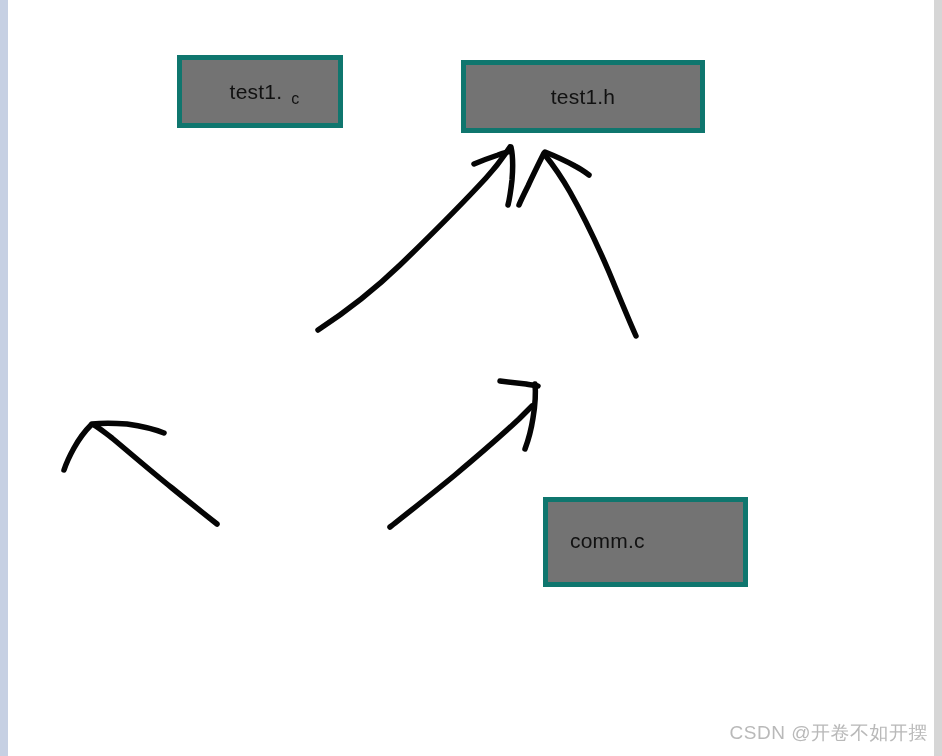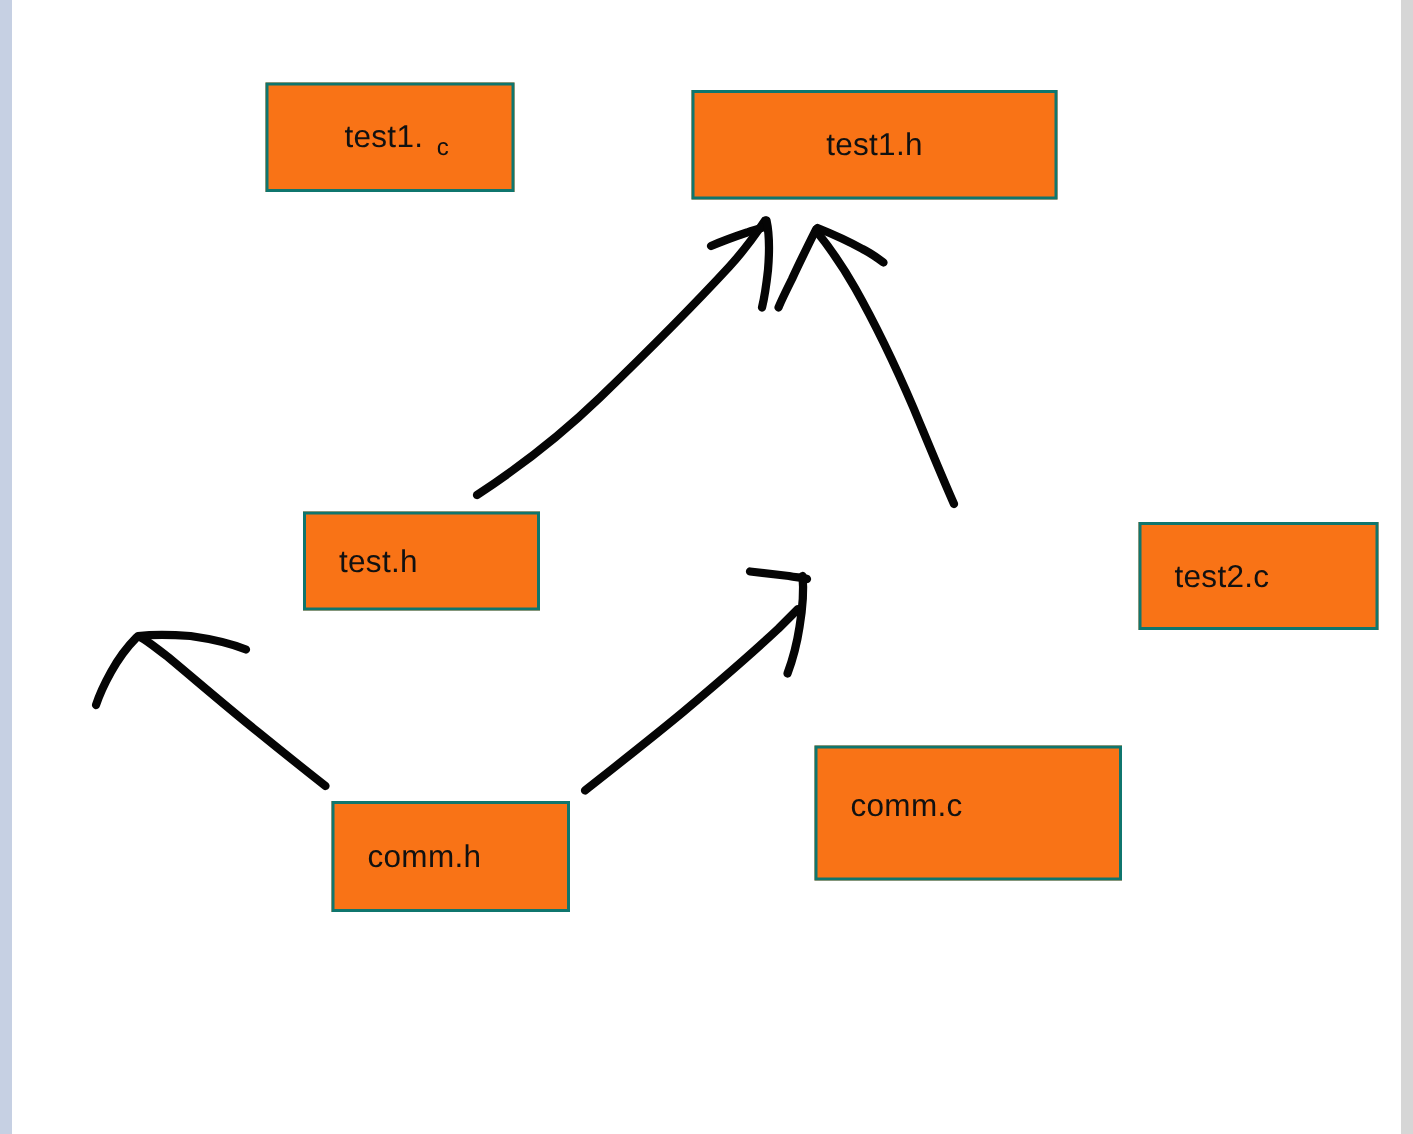--- a/index.html
+++ b/index.html
@@ -38,22 +38,22 @@
   .diagram-svg {
     position: absolute;
     left: 0;
     top: 0;
     width: 942px;
     height: 756px;
   }
   .node-box {
     position: absolute;
     box-sizing: border-box;
-    background: #f97316;
-    border: 2px solid #0f766e;
+    background: #737373;
+    border: 5px solid #0f766e;
     display: flex;
     align-items: center;
   }
   .node-box.align-left   { justify-content: flex-start; padding-left: 22px; }
   .node-box.align-center { justify-content: center; }
   .node-box.align-top    { align-items: flex-start; padding-top: 28px; }
   .node-label {
     font-size: 21px;
     color: #111111;
     line-height: 1;
@@ -126,31 +126,23 @@
       <span class="label-main">test1.</span>
         <span class="label-tail">c</span>
     </span>
   </div>
 
   <div class="node-box align-center" style="left:461px; top:60px; width:244px; height:73px;justify-content:center;">
     <span class="node-label">test1.h</span>
   </div>
 
 
-  <div class="node-box align-left" style="left:202px; top:341px; width:158px; height:66px;">
-    <span class="node-label">test.h</span>
-  </div>
 
 
-  <div class="node-box align-left" style="left:759px; top:348px; width:160px; height:72px;">
-    <span class="node-label">test2.c</span>
-  </div>
 
-  <div class="node-box align-left" style="left:221px; top:534px; width:159px; height:74px;">
-    <span class="node-label">comm.h</span>
-  </div>
 
   <div class="node-box align-left align-top" style="left:543px; top:497px; width:205px; height:90px;">
     <span class="node-label">comm.c</span>
   </div>
 
+  <div class="watermark">CSDN @开卷不如开摆</div>
 
 </div>
 
 </body></html>

